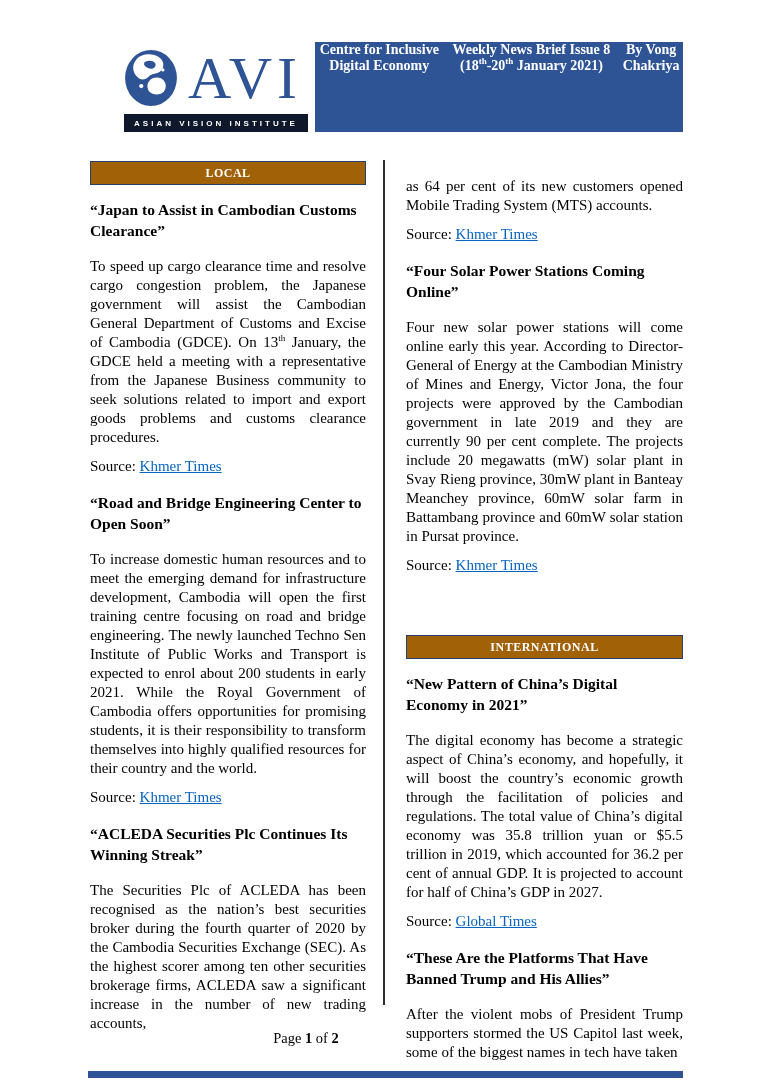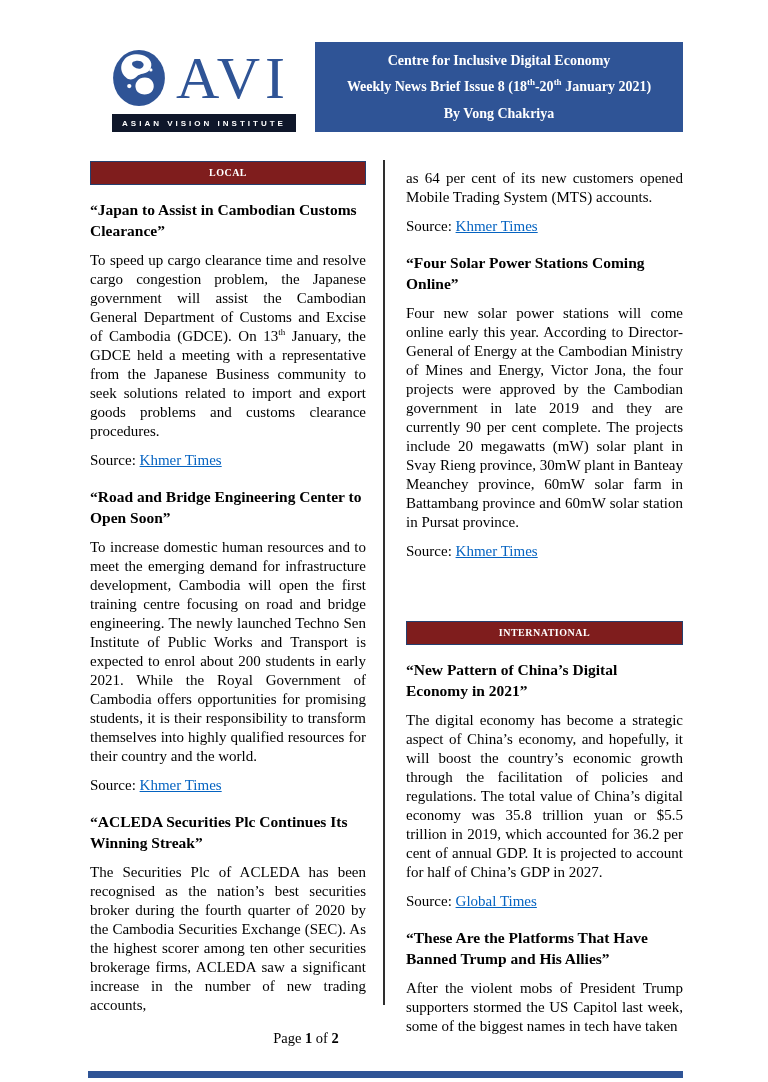--- a/index.html
+++ b/index.html
@@ -1,42 +1,42 @@
 <!DOCTYPE html>
 <html><head>
 <meta charset="utf-8">
 <style>
   html,body{margin:0;padding:0;background:#fff;}
   .page{position:relative;width:768px;height:1082px;background:#ffffff;overflow:hidden;
         font-family:"Liberation Serif","DejaVu Serif",serif;color:#000;}
 
   
-  .logo{position:absolute;left:112px;top:45px;width:184px;}
+  .logo{position:absolute;left:124px;top:45px;width:184px;}
   .logo-row{display:flex;align-items:center;height:66px;}
   .globe{width:54px;height:60px;flex:0 0 auto;}
   .acronym{flex:1;text-align:center;color:#2F5496;font-size:60px;line-height:60px;
            letter-spacing:5px;font-weight:400;padding-left:4px;}
   .logo-bar{margin-top:3px;background:#0f172a;color:#fff;text-align:center;
             font-family:"Liberation Sans","DejaVu Sans",sans-serif;font-weight:bold;
             font-size:8px;letter-spacing:3px;padding:5px 0 4px;}
   .header-box{position:absolute;left:315px;top:42px;width:368px;height:90px;background:#2F5496;
-              color:#fff;font-weight:bold;font-size:14px;display:flex;flex-direction:column;
+              color:#fff;font-weight:bold;font-size:14px;display:flex;flex-direction:row;
               justify-content:space-evenly;text-align:center;}
   .header-box sup{font-size:9px;line-height:0;}
 
   
   .divider{position:absolute;left:383px;top:160px;width:2px;height:845px;background:#2e2e2e;}
   .col{position:absolute;top:161px;font-size:15px;line-height:19px;}
   .col-left{left:90px;width:276px;}
   .col-right{left:406px;width:277px;}
-  .section-banner{background:#7f1d1d;border:1px solid #253f6e;color:#fff;text-align:center;
-                  font-weight:bold;font-size:10px;line-height:16px;padding:3px 0;letter-spacing:.5px;}
+  .section-banner{background:#a16207;border:1px solid #253f6e;color:#fff;text-align:center;
+                  font-weight:bold;font-size:12px;line-height:16px;padding:3px 0;letter-spacing:.5px;}
   .section-banner.gap-top{margin-top:60px;}
   .article-heading{font-size:15.5px;font-weight:bold;line-height:21px;margin:14px 0 10px;text-align:left;}
-  .body-par{margin:8px 0 9px;text-align:justify;}
+  .body-par{margin:16px 0 9px;text-align:justify;}
   .body-par sup{font-size:9px;line-height:0;}
   .source-line{margin:10px 0 16px;text-align:left;}
   .source-line a{color:#0563C1;text-decoration:underline;cursor:pointer;}
 
   
   .page-footer{position:absolute;left:0;top:1030px;width:612px;text-align:center;font-size:14.5px;}
   .page-footer b{font-weight:bold;}
   .bottom-bar{position:absolute;left:88px;top:1071px;width:595px;height:7px;background:#2F5496;}
 </style>
 </head>

